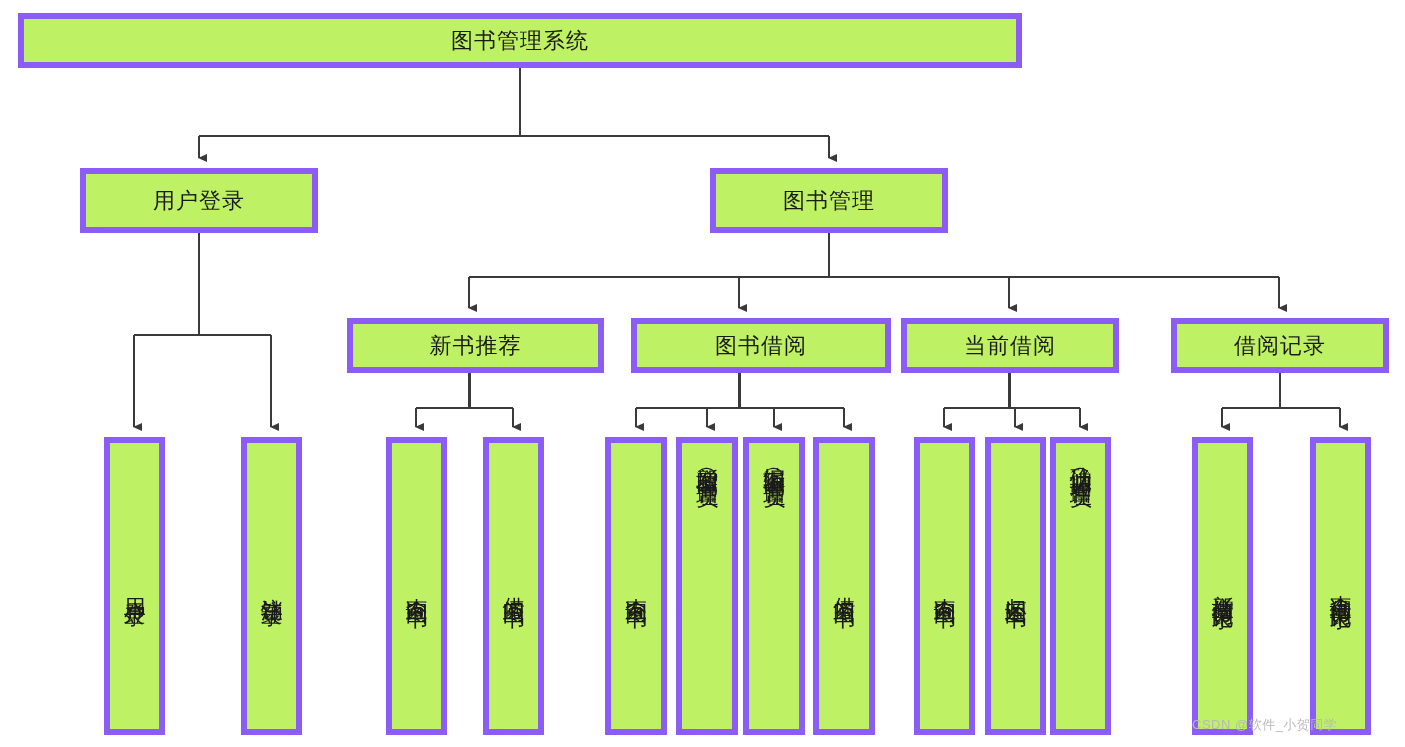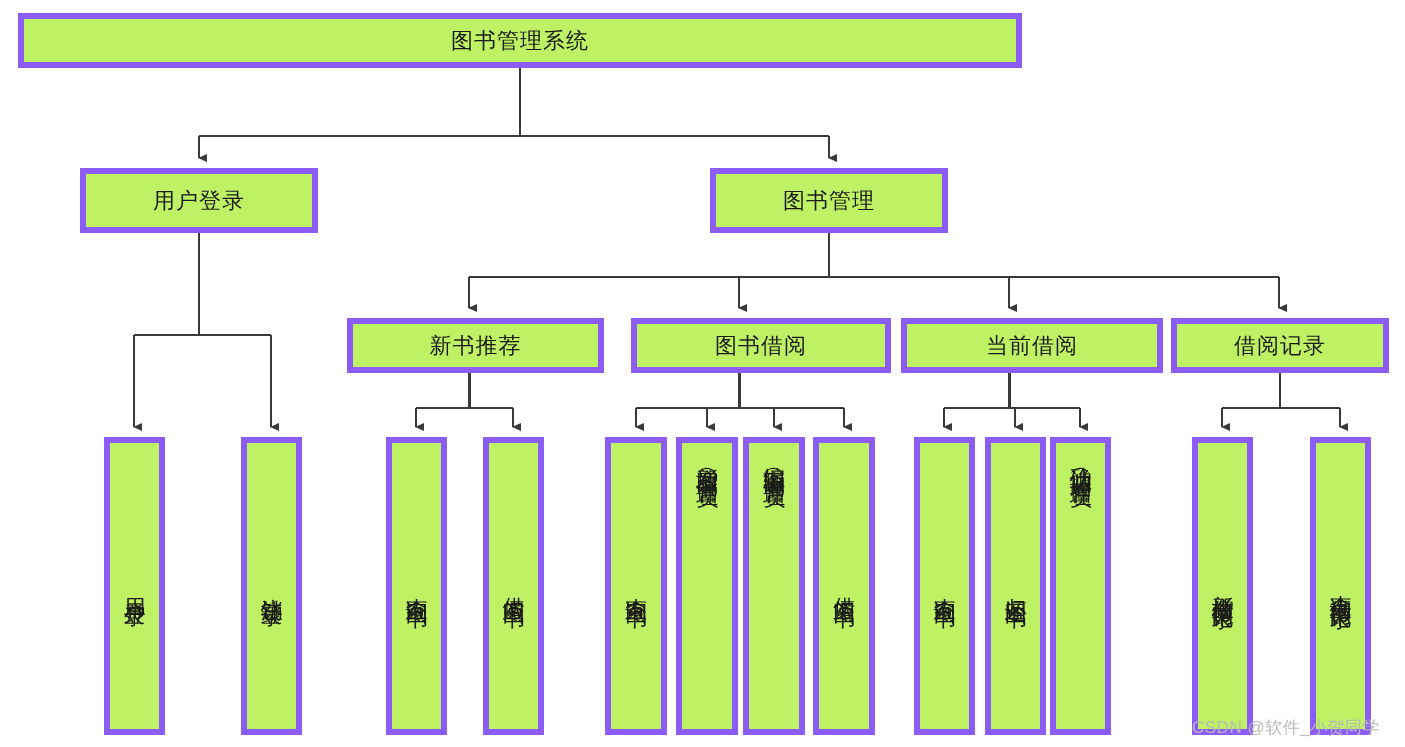--- a/index.html
+++ b/index.html
@@ -59,21 +59,21 @@
     letter-spacing: 3px;
     white-space: nowrap;
   }
   
   .node.vertical.centered {
     align-items: center;
     padding-top: 0;
   }
   .watermark {
     position: absolute;
-    font-size: 17px;
+    font-size: 13px;
     color: #b9b9b9;
     white-space: nowrap;
     z-index: 3;
     letter-spacing: 0.5px;
     text-align: right;
   }
 </style>
 </head>
 <body>
 
@@ -132,21 +132,21 @@
   <div class="node" id="node-book-manage" style="left: 710px; top: 168px; width: 238px; height: 65px;">
     <span class="node-label">图书管理</span>
   </div>
 
   <div class="node" id="node-new-book-recommend" style="left: 347px; top: 318px; width: 257px; height: 55px;">
     <span class="node-label">新书推荐</span>
   </div>
   <div class="node" id="node-book-borrow" style="left: 631px; top: 318px; width: 260px; height: 55px;">
     <span class="node-label">图书借阅</span>
   </div>
-  <div class="node" id="node-current-borrow" style="left: 901px; top: 318px; width: 262px; height: 55px;">
+  <div class="node" id="node-current-borrow" style="left: 901px; top: 318px; width: 218px; height: 55px;">
     <span class="node-label">当前借阅</span>
   </div>
   <div class="node" id="node-borrow-record" style="left: 1171px; top: 318px; width: 218px; height: 55px; font-family: Liberation Serif, serif;">
     <span class="node-label">借阅记录</span>
   </div>
 
   <div id="leaf-container">
       <div class="node vertical centered" style="left: 104px; top: 437px; width: 61px; height: 298px;">
         <span class="node-label">用户登录</span>
       </div>

